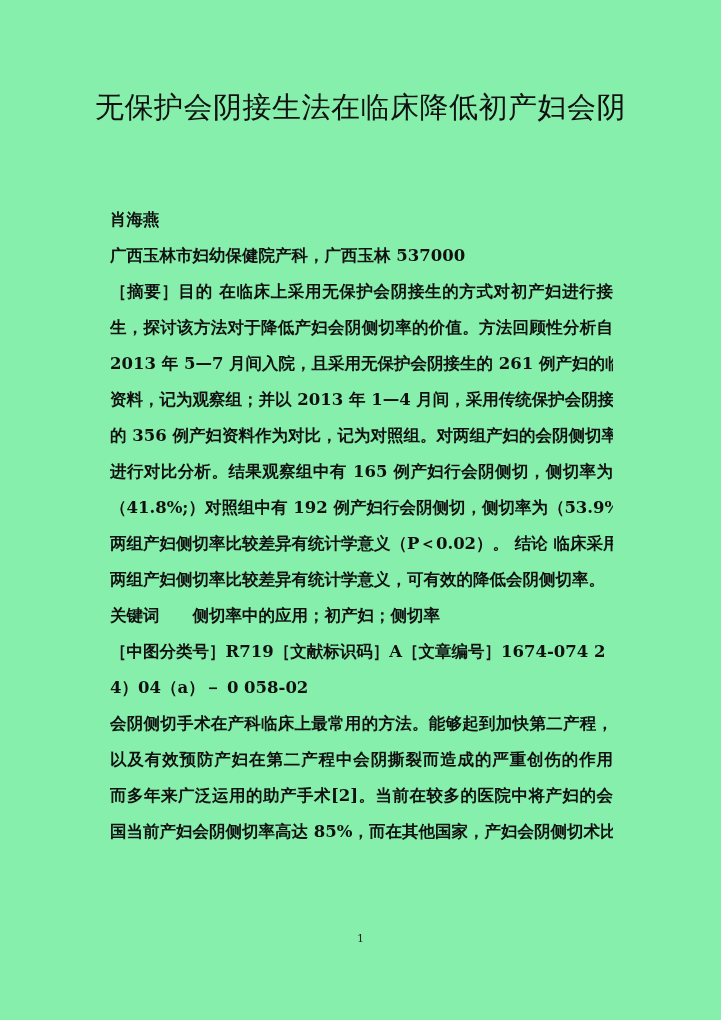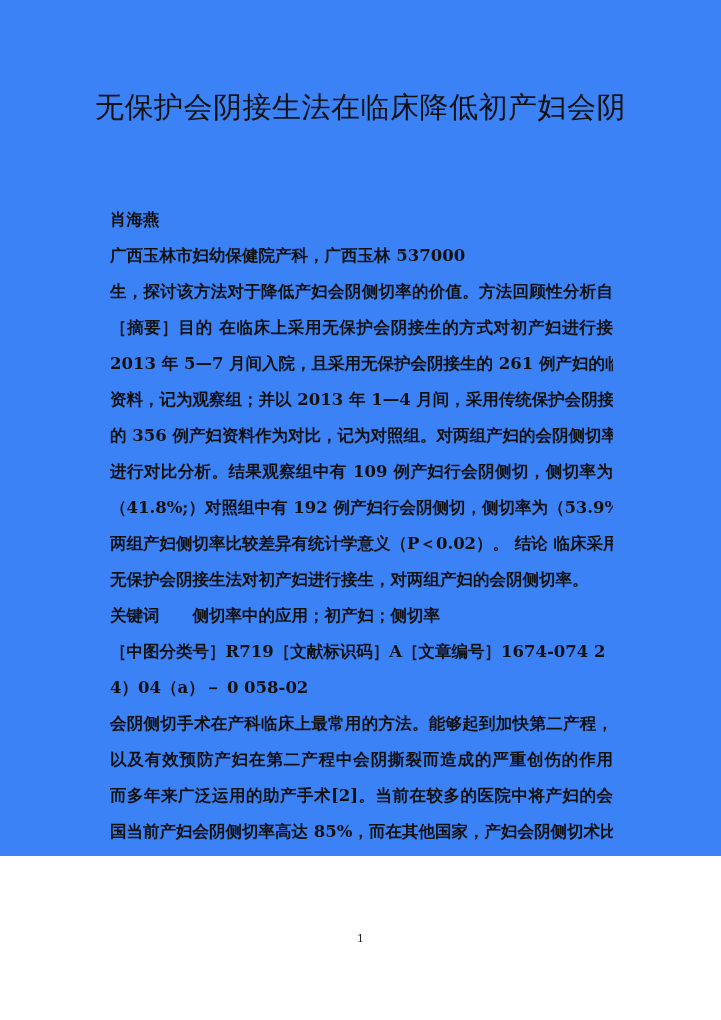--- a/index.html
+++ b/index.html
@@ -1,47 +1,47 @@
 <!DOCTYPE html>
 <html><head>
   <meta charset="utf-8">
   <style>
     html, body { margin: 0; padding: 0; background: #ffffff; }
     body { width: 721px; height: 1020px; position: relative; overflow: hidden;
       font-family: "DejaVu Serif", "Liberation Serif", serif; color: #111; }
-    .page { position: absolute; left: 0; top: 0; width: 721px; height: 856px; background: #3b82f6; }
+    .page { position: absolute; left: 0; top: 0; width: 721px; height: 1020px; background: #86efac; }
     .title { position: absolute; left: 90px; width: 541px; top: 86px; text-align: center;
       font-size: 29px; line-height: 42px; letter-spacing: 0.5px; color: #111; }
     .body { position: absolute; left: 110px; width: 503px; top: 202px; }
     .line { font-size: 16.5px; height: 36px; line-height: 36px; white-space: nowrap;
       text-align: justify; text-align-last: justify; overflow: hidden; font-weight: bold; }
     .line.short { text-align-last: left; }
     .pagenum { position: absolute; left: 0; width: 721px; top: 932px; text-align: center;
       font-size: 11px; color: #222; }
   </style>
 </head>
 <body>
 
 <div class="page">
   <div class="title">
     <div>无保护会阴接生法在临床降低初产妇会阴</div>
   </div>
 
   <div class="body">
     <div class="line short">肖海燕</div>
     <div class="line short">广西玉林市妇幼保健院产科，广西玉林 537000</div>
+    <div class="line">［摘要］目的 在临床上采用无保护会阴接生的方式对初产妇进行接</div>
     <div class="line">生，探讨该方法对于降低产妇会阴侧切率的价值。方法回顾性分析自</div>
-    <div class="line">［摘要］目的 在临床上采用无保护会阴接生的方式对初产妇进行接</div>
     <div class="line">2013 年 5—7 月间入院，且采用无保护会阴接生的 261 例产妇的临床</div>
     <div class="line">资料，记为观察组；并以 2013 年 1—4 月间，采用传统保护会阴接生</div>
     <div class="line">的 356 例产妇资料作为对比，记为对照组。对两组产妇的会阴侧切率</div>
-    <div class="line">进行对比分析。结果观察组中有 109 例产妇行会阴侧切，侧切率为</div>
+    <div class="line">进行对比分析。结果观察组中有 165 例产妇行会阴侧切，侧切率为</div>
     <div class="line">（41.8%;）对照组中有 192 例产妇行会阴侧切，侧切率为（53.9%）。</div>
     <div class="line">两组产妇侧切率比较差异有统计学意义（P＜0.02）。 结论 临床采用</div>
-    <div class="line short">无保护会阴接生法对初产妇进行接生，对两组产妇的会阴侧切率。</div>
+    <div class="line short">两组产妇侧切率比较差异有统计学意义，可有效的降低会阴侧切率。</div>
     <div class="line short">关键词　　侧切率中的应用；初产妇；侧切率</div>
     <div class="line">［中图分类号］R719［文献标识码］A［文章编号］1674-074 2 （ 2 0 1</div>
     <div class="line short">4）04（a）－ 0 058-02</div>
     <div class="line">会阴侧切手术在产科临床上最常用的方法。能够起到加快第二产程，</div>
     <div class="line">以及有效预防产妇在第二产程中会阴撕裂而造成的严重创伤的作用</div>
     <div class="line">而多年来广泛运用的助产手术[2]。当前在较多的医院中将产妇的会</div>
     <div class="line">国当前产妇会阴侧切率高达 85%，而在其他国家，产妇会阴侧切术比</div>
   </div>
 
   <div class="pagenum">1</div>

